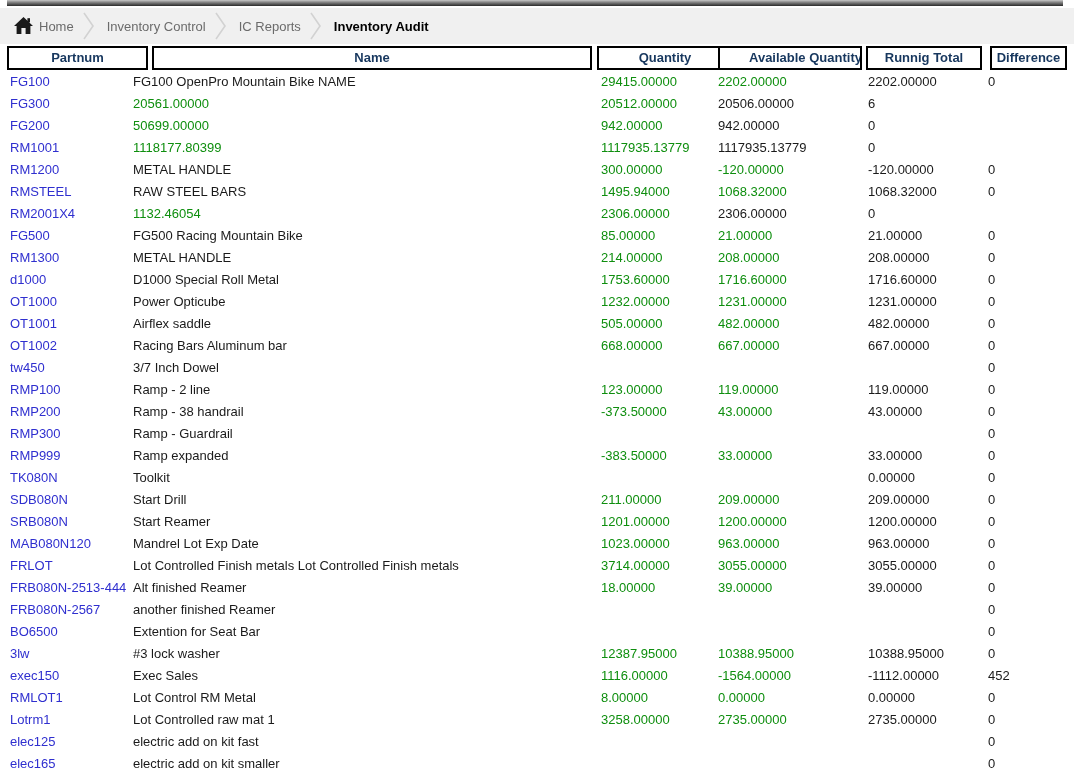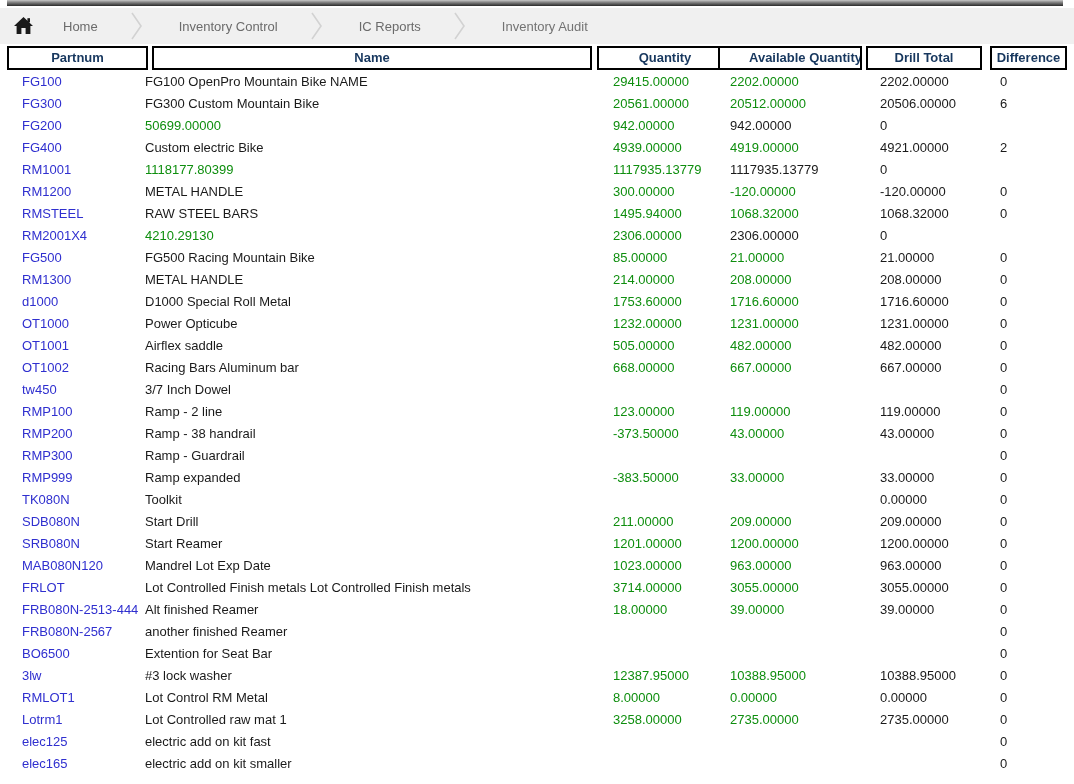--- a/index.html
+++ b/index.html
@@ -8,43 +8,43 @@
     width:1074px; height:784px; overflow:hidden; position:relative;
     font-family:"Liberation Sans","DejaVu Sans",sans-serif;
     -webkit-font-smoothing:antialiased;
   }
   .topbar {
     position:absolute; top:0; left:7px; width:1056px; height:6px;
     background:linear-gradient(to bottom,#c9c9c9 0%,#8a8a8a 35%,#2a2a2a 100%);
   }
   .breadcrumb {
     position:absolute; top:8px; left:0; width:1074px; height:36px;
-    background:#f0f0f0; display:flex; align-items:center;gap:24px;
+    background:#f0f0f0; display:flex; align-items:center;
   }
   .home-icon { margin-left:14px; width:19px; height:18px; flex:0 0 auto; }
   .crumb { font-size:13px; color:#6b6b6b; margin:0 4px 0 8px; white-space:nowrap; }
   .crumb.first { margin-left:6px; }
-  .crumb.active { font-weight:normal; color:#737373; }
+  .crumb.active { font-weight:bold; color:#000000; }
   .chev { width:13px; height:30px; flex:0 0 auto; margin:0 4px; }
   .header-row { position:absolute; top:46px; left:0; width:1074px; height:24px; }
   .hbox {
     position:absolute; top:0; height:24px; border:2px solid #000000;
     background:#ffffff; text-align:center; font-size:13px; font-weight:bold;
     color:#17375e; line-height:20px; white-space:nowrap; overflow:hidden;
   }
   .h-part  { left:7px;   width:141px; }
   .h-name  { left:152px; width:440px; }
   .h-qty   { left:597px; width:136px; }
   .h-avail { left:718px; width:144px;padding-left:29px; }
   .h-run   { left:866px; width:116px; }
   .h-diff  { left:990px; width:77px;  }
   .tbody { position:absolute; top:71px; left:10px; width:1064px; }
   .trow {
     display:grid; grid-template-columns:123px 468px 117px 150px 120px 76px;
-    height:22px; align-items:center;margin-left:12px;
+    height:22px; align-items:center;
   }
   .cell {
     font-size:13px; line-height:22px; white-space:nowrap; overflow:visible;
     color:#1a1a1a;
   }
   .c-part  { color:#2f2fcf; text-decoration:none; cursor:pointer; }
   .c-qty, .c-avail { color:#0e8e0e; }
   .c-run, .c-diff  { color:#1a1a1a; }
 </style>
 </head>
@@ -70,55 +70,46 @@
       <polyline points="2,2 11,15 2,28" fill="none" stroke="#d2d2d2" stroke-width="1.6"></polyline>
     </svg>
   <span class="crumb active">Inventory Audit</span>
 </div>
 
 <div class="header-row">
   <div class="hbox h-part">Partnum</div>
   <div class="hbox h-name">Name</div>
   <div class="hbox h-qty">Quantity</div>
   <div class="hbox h-avail">Available Quantity</div>
-  <div class="hbox h-run">Drill Total</div>
+  <div class="hbox h-run">Runnig Total</div>
   <div class="hbox h-diff">Difference</div>
 </div>
 
 <div class="tbody">
     <div class="trow">
       <a class="cell c-part">FG100</a>
       <div class="cell c-name">FG100 OpenPro Mountain Bike NAME</div>
       <div class="cell c-qty">29415.00000</div>
       <div class="cell c-avail">2202.00000</div>
       <div class="cell c-run">2202.00000</div>
       <div class="cell c-diff">0</div>
     </div>
     <div class="trow">
       <a class="cell c-part">FG300</a>
-      <div class="cell c-name">FG300 Custom Mountain Bike</div>
       <div class="cell c-qty">20561.00000</div>
       <div class="cell c-avail">20512.00000</div>
       <div class="cell c-run">20506.00000</div>
       <div class="cell c-diff">6</div>
     </div>
     <div class="trow">
       <a class="cell c-part">FG200</a>
       <div class="cell c-qty">50699.00000</div>
       <div class="cell c-avail">942.00000</div>
       <div class="cell c-run">942.00000</div>
       <div class="cell c-diff">0</div>
-    </div>
-    <div class="trow">
-      <a class="cell c-part">FG400</a>
-      <div class="cell c-name">Custom electric Bike</div>
-      <div class="cell c-qty">4939.00000</div>
-      <div class="cell c-avail">4919.00000</div>
-      <div class="cell c-run">4921.00000</div>
-      <div class="cell c-diff">2</div>
     </div>
     <div class="trow">
       <a class="cell c-part">RM1001</a>
       <div class="cell c-qty">1118177.80399</div>
       <div class="cell c-avail">1117935.13779</div>
       <div class="cell c-run">1117935.13779</div>
       <div class="cell c-diff">0</div>
     </div>
     <div class="trow">
       <a class="cell c-part">RM1200</a>
@@ -131,21 +122,21 @@
     <div class="trow">
       <a class="cell c-part">RMSTEEL</a>
       <div class="cell c-name">RAW STEEL BARS</div>
       <div class="cell c-qty">1495.94000</div>
       <div class="cell c-avail">1068.32000</div>
       <div class="cell c-run">1068.32000</div>
       <div class="cell c-diff">0</div>
     </div>
     <div class="trow">
       <a class="cell c-part">RM2001X4</a>
-      <div class="cell c-qty">4210.29130</div>
+      <div class="cell c-qty">1132.46054</div>
       <div class="cell c-avail">2306.00000</div>
       <div class="cell c-run">2306.00000</div>
       <div class="cell c-diff">0</div>
     </div>
     <div class="trow">
       <a class="cell c-part">FG500</a>
       <div class="cell c-name">FG500 Racing Mountain Bike</div>
       <div class="cell c-qty">85.00000</div>
       <div class="cell c-avail">21.00000</div>
       <div class="cell c-run">21.00000</div>
@@ -297,20 +288,28 @@
     </div>
     <div class="trow">
       <a class="cell c-part">3lw</a>
       <div class="cell c-name">#3 lock washer</div>
       <div class="cell c-qty">12387.95000</div>
       <div class="cell c-avail">10388.95000</div>
       <div class="cell c-run">10388.95000</div>
       <div class="cell c-diff">0</div>
     </div>
     <div class="trow">
+      <a class="cell c-part">exec150</a>
+      <div class="cell c-name">Exec Sales</div>
+      <div class="cell c-qty">1116.00000</div>
+      <div class="cell c-avail">-1564.00000</div>
+      <div class="cell c-run">-1112.00000</div>
+      <div class="cell c-diff">452</div>
+    </div>
+    <div class="trow">
       <a class="cell c-part">RMLOT1</a>
       <div class="cell c-name">Lot Control RM Metal</div>
       <div class="cell c-qty">8.00000</div>
       <div class="cell c-avail">0.00000</div>
       <div class="cell c-run">0.00000</div>
       <div class="cell c-diff">0</div>
     </div>
     <div class="trow">
       <a class="cell c-part">Lotrm1</a>
       <div class="cell c-name">Lot Controlled raw mat 1</div>

